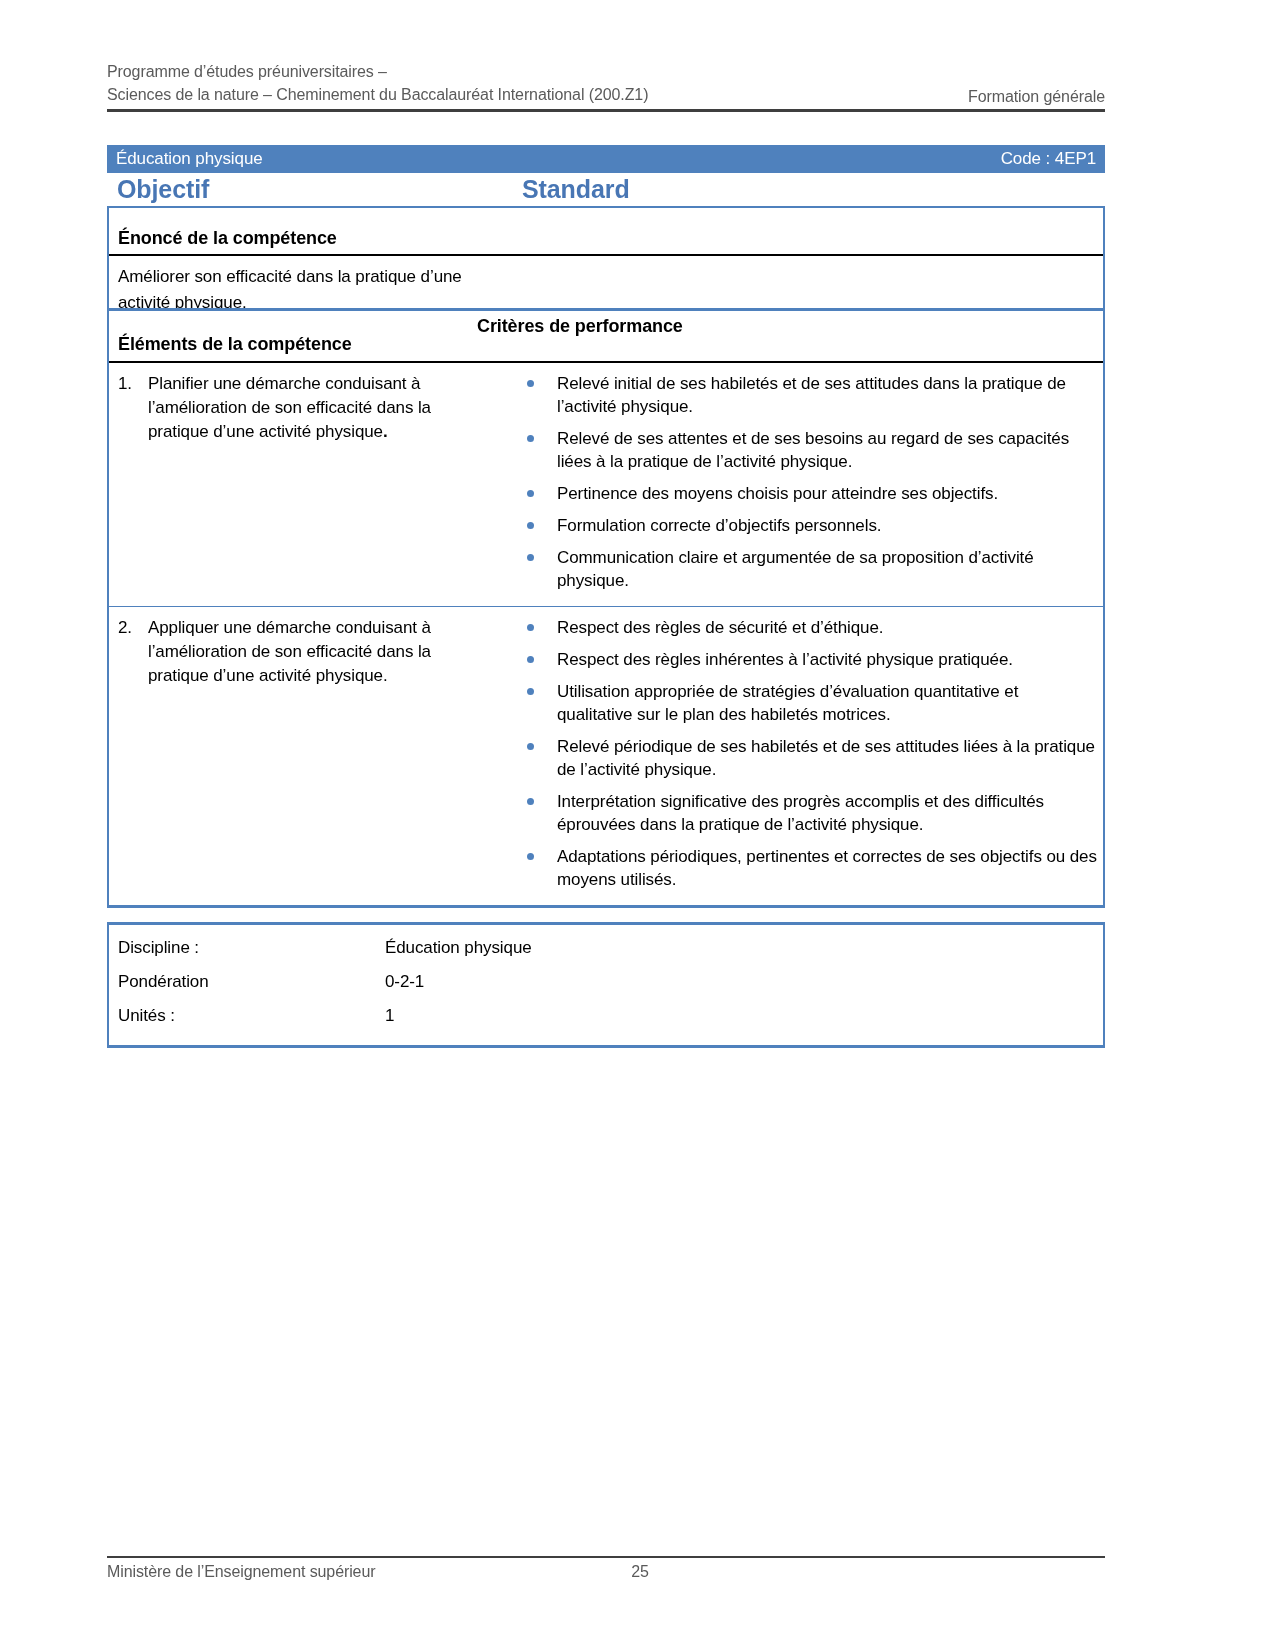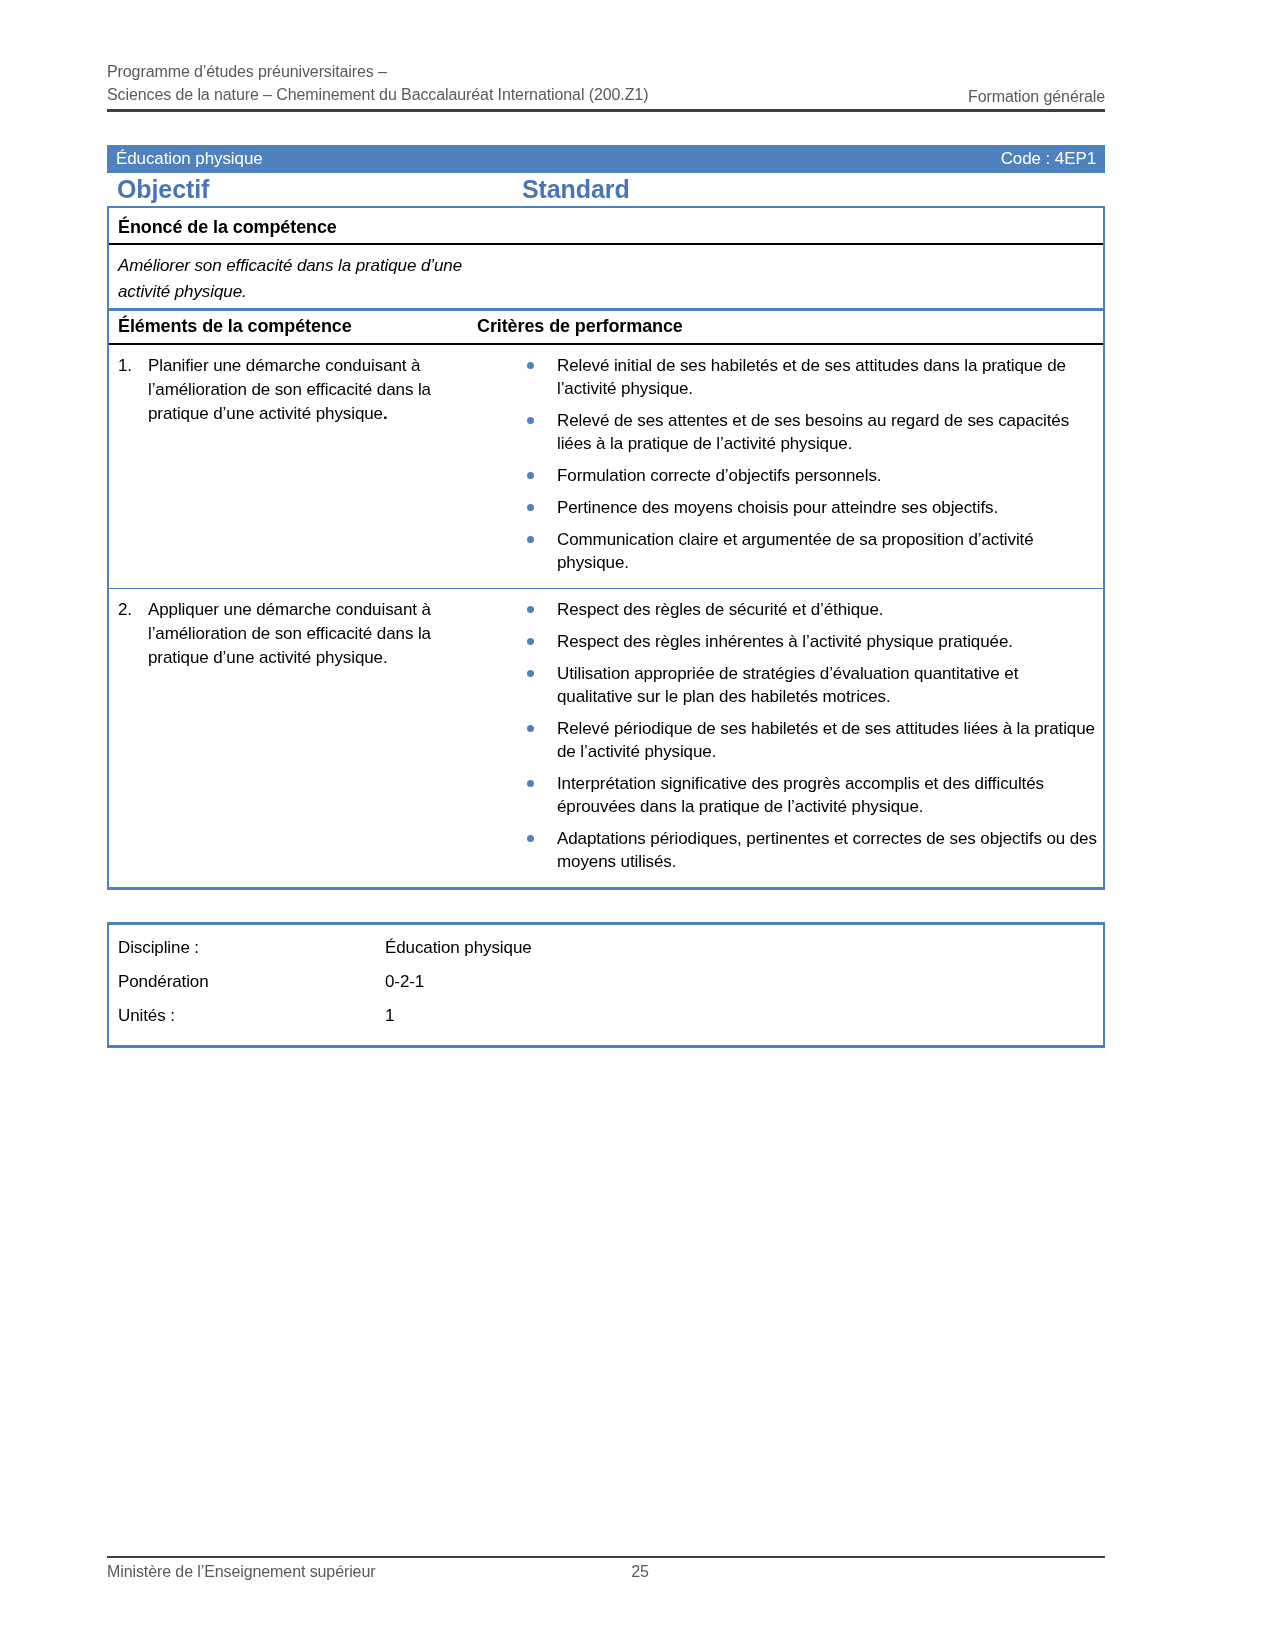--- a/index.html
+++ b/index.html
@@ -29,31 +29,31 @@
   .col-headings .h.left { left:10px; }
   .col-headings .h.right { left:415px; }
 
   
   .box {
     position:absolute; left:107px; width:998px; box-sizing:border-box;
     border:2px solid #4F81BD; background:#fff;
   }
   .box-header {
     font-size:18px; font-weight:bold; color:#000;
-    padding:9px 10px 5px 9px; border-bottom:2px solid #000;
+    padding:20px 10px 5px 9px; border-bottom:2px solid #000;
   }
 
   
   #enonce-box { top:206px; border-bottom-width:3px; }
-  .enonce-text { font-size:17px; line-height:26px; margin:8px 0 12px 9px; width:370px;font-style:italic; }
+  .enonce-text { font-size:17px; line-height:26px; margin:8px 0 12px 9px; width:370px; }
 
   
   #competence-box { top:308px; border-top-width:3px; border-bottom-width:3px; }
   .tbl-header-row { display:flex; border-bottom:2px solid #000; padding:5px 0 6px; }
-  .tbl-header-row .cell-l { width:368px; padding-left:9px; box-sizing:border-box; font-size:18px; font-weight:bold; }
+  .tbl-header-row .cell-l { width:368px; padding-left:9px; box-sizing:border-box; font-size:18px; font-weight:bold;margin-top:18px; }
   .tbl-header-row .cell-r { flex:1; font-size:18px; font-weight:bold; }
   .trow { display:flex; padding:9px 0 12px; }
   .trow + .trow { border-top:1px solid #4F81BD; }
   .tleft { width:404px; padding-left:9px; box-sizing:border-box; display:flex; }
   .tleft .num { width:30px; font-size:17px; line-height:24px; }
   .tleft .etext { width:345px; font-size:17px; line-height:24px; }
   .bold-period { font-weight:bold; }
   .tright { flex:1; padding-right:5px; }
   .crit { display:flex; align-items:flex-start; margin:0 0 9px 0; }
   .crit:last-child { margin-bottom:2px;margin-top:8px; }
@@ -115,25 +115,25 @@
       <div class="crit">
           <span class="bullet"></span>
           <span class="crit-text">Relevé initial de ses habiletés et de ses attitudes dans la pratique de l’activité physique.</span>
         </div>
       <div class="crit">
           <span class="bullet"></span>
           <span class="crit-text">Relevé de ses attentes et de ses besoins au regard de ses capacités liées à la pratique de l’activité physique.</span>
         </div>
       <div class="crit">
           <span class="bullet"></span>
-          <span class="crit-text">Formulation correcte d’objectifs personnels.</span>
+          <span class="crit-text">Pertinence des moyens choisis pour atteindre ses objectifs.</span>
         </div>
       <div class="crit">
           <span class="bullet"></span>
-          <span class="crit-text">Pertinence des moyens choisis pour atteindre ses objectifs.</span>
+          <span class="crit-text">Formulation correcte d’objectifs personnels.</span>
         </div>
       <div class="crit">
           <span class="bullet"></span>
           <span class="crit-text">Communication claire et argumentée de sa proposition d’activité physique.</span>
         </div>
     </div>
   </div>
 
   <div class="trow">
     <div class="tleft">

